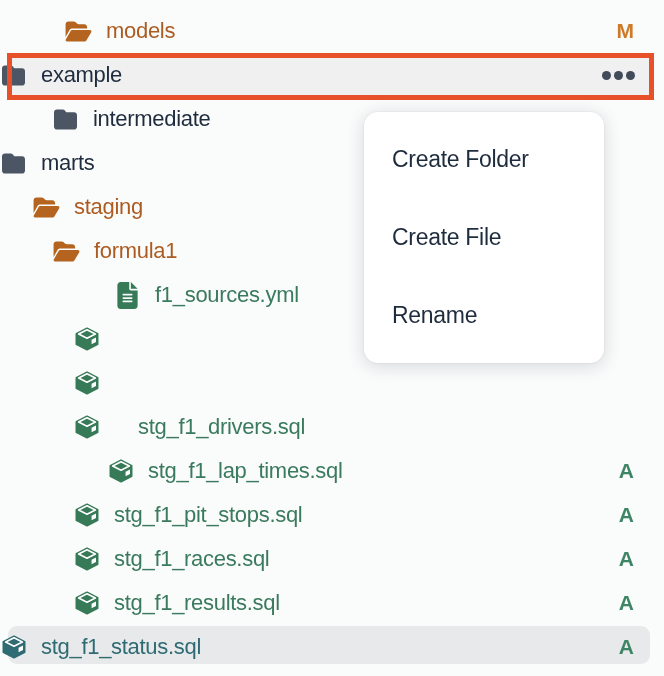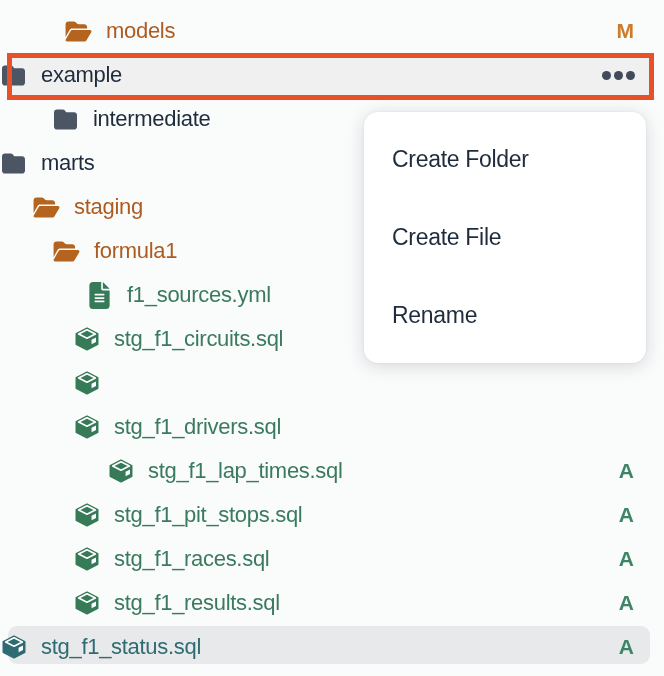--- a/index.html
+++ b/index.html
@@ -54,21 +54,21 @@
   .b-green{color:var(--badge-green);}
   .b-orange{color:var(--badge-orange);}
   .ellipsis{margin-left:auto;margin-right:29px;display:flex;gap:3px;align-items:center;cursor:pointer;}
   .ellipsis .dot{width:9px;height:9px;border-radius:50%;background:var(--ellipsis);}
   .annot-example{
     position:absolute;left:7px;top:53px;width:647px;height:47px;
     border:5px solid var(--annotation);box-sizing:border-box;
     z-index:30;pointer-events:none;
   }
   .menu{
-    position:absolute;left:364px;top:112px;width:282px;
+    position:absolute;left:364px;top:112px;width:240px;
     background:var(--menu-bg);border-radius:14px;
     box-shadow:0 3px 18px rgba(20,30,50,.16),0 0 2px rgba(20,30,50,.10);
     padding:8px 0 9px 0;z-index:10;box-sizing:border-box;overflow:hidden;
   }
   .menu-item{
     height:78px;display:flex;align-items:center;padding-left:28px;
     font-size:23px;color:var(--dark-text);letter-spacing:-0.3px;
     position:relative;cursor:pointer;white-space:nowrap;
   }
   .menu-item.hl{background:var(--menu-hl-bg);height:83px;}
@@ -129,48 +129,47 @@
       <span class="lbl">staging</span>
     </div>
     <div class="row c-orange" style="padding-left: 53px;">
       <span class="icon">
     <svg width="27" height="23" viewBox="0 0 576 512">
           <path fill="var(--orange-folder)" d="M88.7 223.8L0 375.8V96C0 60.7 28.7 32 64 32H181.5c17 0 33.3 6.7 45.3 18.7l26.5 26.5c12 12 28.3 18.7 45.3 18.7H416c35.3 0 64 28.7 64 64v32H144c-22.8 0-43.8 12.1-55.3 31.8zm27.6 16.1C122.1 230 132.6 224 144 224H544c11.5 0 22 6.1 27.7 16.1s5.7 22.2-.1 32.1l-112 192C453.9 474 443.4 480 432 480H32c-11.5 0-22-6.1-27.7-16.1s-5.7-22.2 .1-32.1l112-192z"></path>
         </svg>
       </span>
       <span class="lbl">formula1</span>
     </div>
-    <div class="row c-green" style="padding-left: 62px; margin-left: 24px;">
+    <div class="row c-green" style="padding-left: 114px;">
       <span class="icon">
     <svg width="21" height="27" viewBox="0 0 384 512">
           <path fill="var(--green-icon)" d="M64 0C28.7 0 0 28.7 0 64V448c0 35.3 28.7 64 64 64H320c35.3 0 64-28.7 64-64V160H256c-17.7 0-32-14.3-32-32V0H64zM256 0V128H384L256 0zM112 224H272c8.8 0 16 7.2 16 16s-7.2 16-16 16H112c-8.8 0-16-7.2-16-16s7.2-16 16-16zm0 64H272c8.8 0 16 7.2 16 16s-7.2 16-16 16H112c-8.8 0-16-7.2-16-16s7.2-16 16-16zm0 64H272c8.8 0 16 7.2 16 16s-7.2 16-16 16H112c-8.8 0-16-7.2-16-16s7.2-16 16-16z"></path>
         </svg>
       </span>
       <span class="lbl">f1_sources.yml</span>
     </div>
     <div class="row c-green" style="padding-left: 73px;">
       <span class="icon">
     <svg width="26" height="26" viewBox="0 0 24 24">
       <path fill="var(--green-icon)" stroke="var(--green-icon)" stroke-width="1.6" stroke-linejoin="round" d="M12 2.2 L21.8 7.2 V16.9 L12 21.8 L2.2 16.9 V7.2 Z"></path>
       <path fill="none" stroke="#ffffff" stroke-width="1.5" stroke-linejoin="round" d="M12 3.5 L19.7 7.4 L12 11.3 L4.3 7.4 Z"></path>
       <path fill="#ffffff" d="M16.2 12.8 L20.3 10.7 V14.7 L16.2 16.8 Z"></path>
     </svg>
       </span>
-      <span class="lbl">stg_f1_circuits.sql</span>
-    </div>
-    <div class="row c-green" style="padding-left: 73px;">
-      <span class="icon">
-    <svg width="26" height="26" viewBox="0 0 24 24">
-      <path fill="var(--green-icon)" stroke="var(--green-icon)" stroke-width="1.6" stroke-linejoin="round" d="M12 2.2 L21.8 7.2 V16.9 L12 21.8 L2.2 16.9 V7.2 Z"></path>
-      <path fill="none" stroke="#ffffff" stroke-width="1.5" stroke-linejoin="round" d="M12 3.5 L19.7 7.4 L12 11.3 L4.3 7.4 Z"></path>
-      <path fill="#ffffff" d="M16.2 12.8 L20.3 10.7 V14.7 L16.2 16.8 Z"></path>
-    </svg>
-      </span>
-    </div>
-    <div class="row c-green" style="padding-left: 73px;">
+    </div>
+    <div class="row c-green" style="padding-left: 73px;">
+      <span class="icon">
+    <svg width="26" height="26" viewBox="0 0 24 24">
+      <path fill="var(--green-icon)" stroke="var(--green-icon)" stroke-width="1.6" stroke-linejoin="round" d="M12 2.2 L21.8 7.2 V16.9 L12 21.8 L2.2 16.9 V7.2 Z"></path>
+      <path fill="none" stroke="#ffffff" stroke-width="1.5" stroke-linejoin="round" d="M12 3.5 L19.7 7.4 L12 11.3 L4.3 7.4 Z"></path>
+      <path fill="#ffffff" d="M16.2 12.8 L20.3 10.7 V14.7 L16.2 16.8 Z"></path>
+    </svg>
+      </span>
+    </div>
+    <div class="row c-green" style="padding-left: 73px; gap: 24px;">
       <span class="icon">
     <svg width="26" height="26" viewBox="0 0 24 24">
       <path fill="var(--green-icon)" stroke="var(--green-icon)" stroke-width="1.6" stroke-linejoin="round" d="M12 2.2 L21.8 7.2 V16.9 L12 21.8 L2.2 16.9 V7.2 Z"></path>
       <path fill="none" stroke="#ffffff" stroke-width="1.5" stroke-linejoin="round" d="M12 3.5 L19.7 7.4 L12 11.3 L4.3 7.4 Z"></path>
       <path fill="#ffffff" d="M16.2 12.8 L20.3 10.7 V14.7 L16.2 16.8 Z"></path>
     </svg>
       </span>
       <span class="lbl">stg_f1_drivers.sql</span>
     </div>
     <div class="row c-green" style="padding-left: 107px;">

